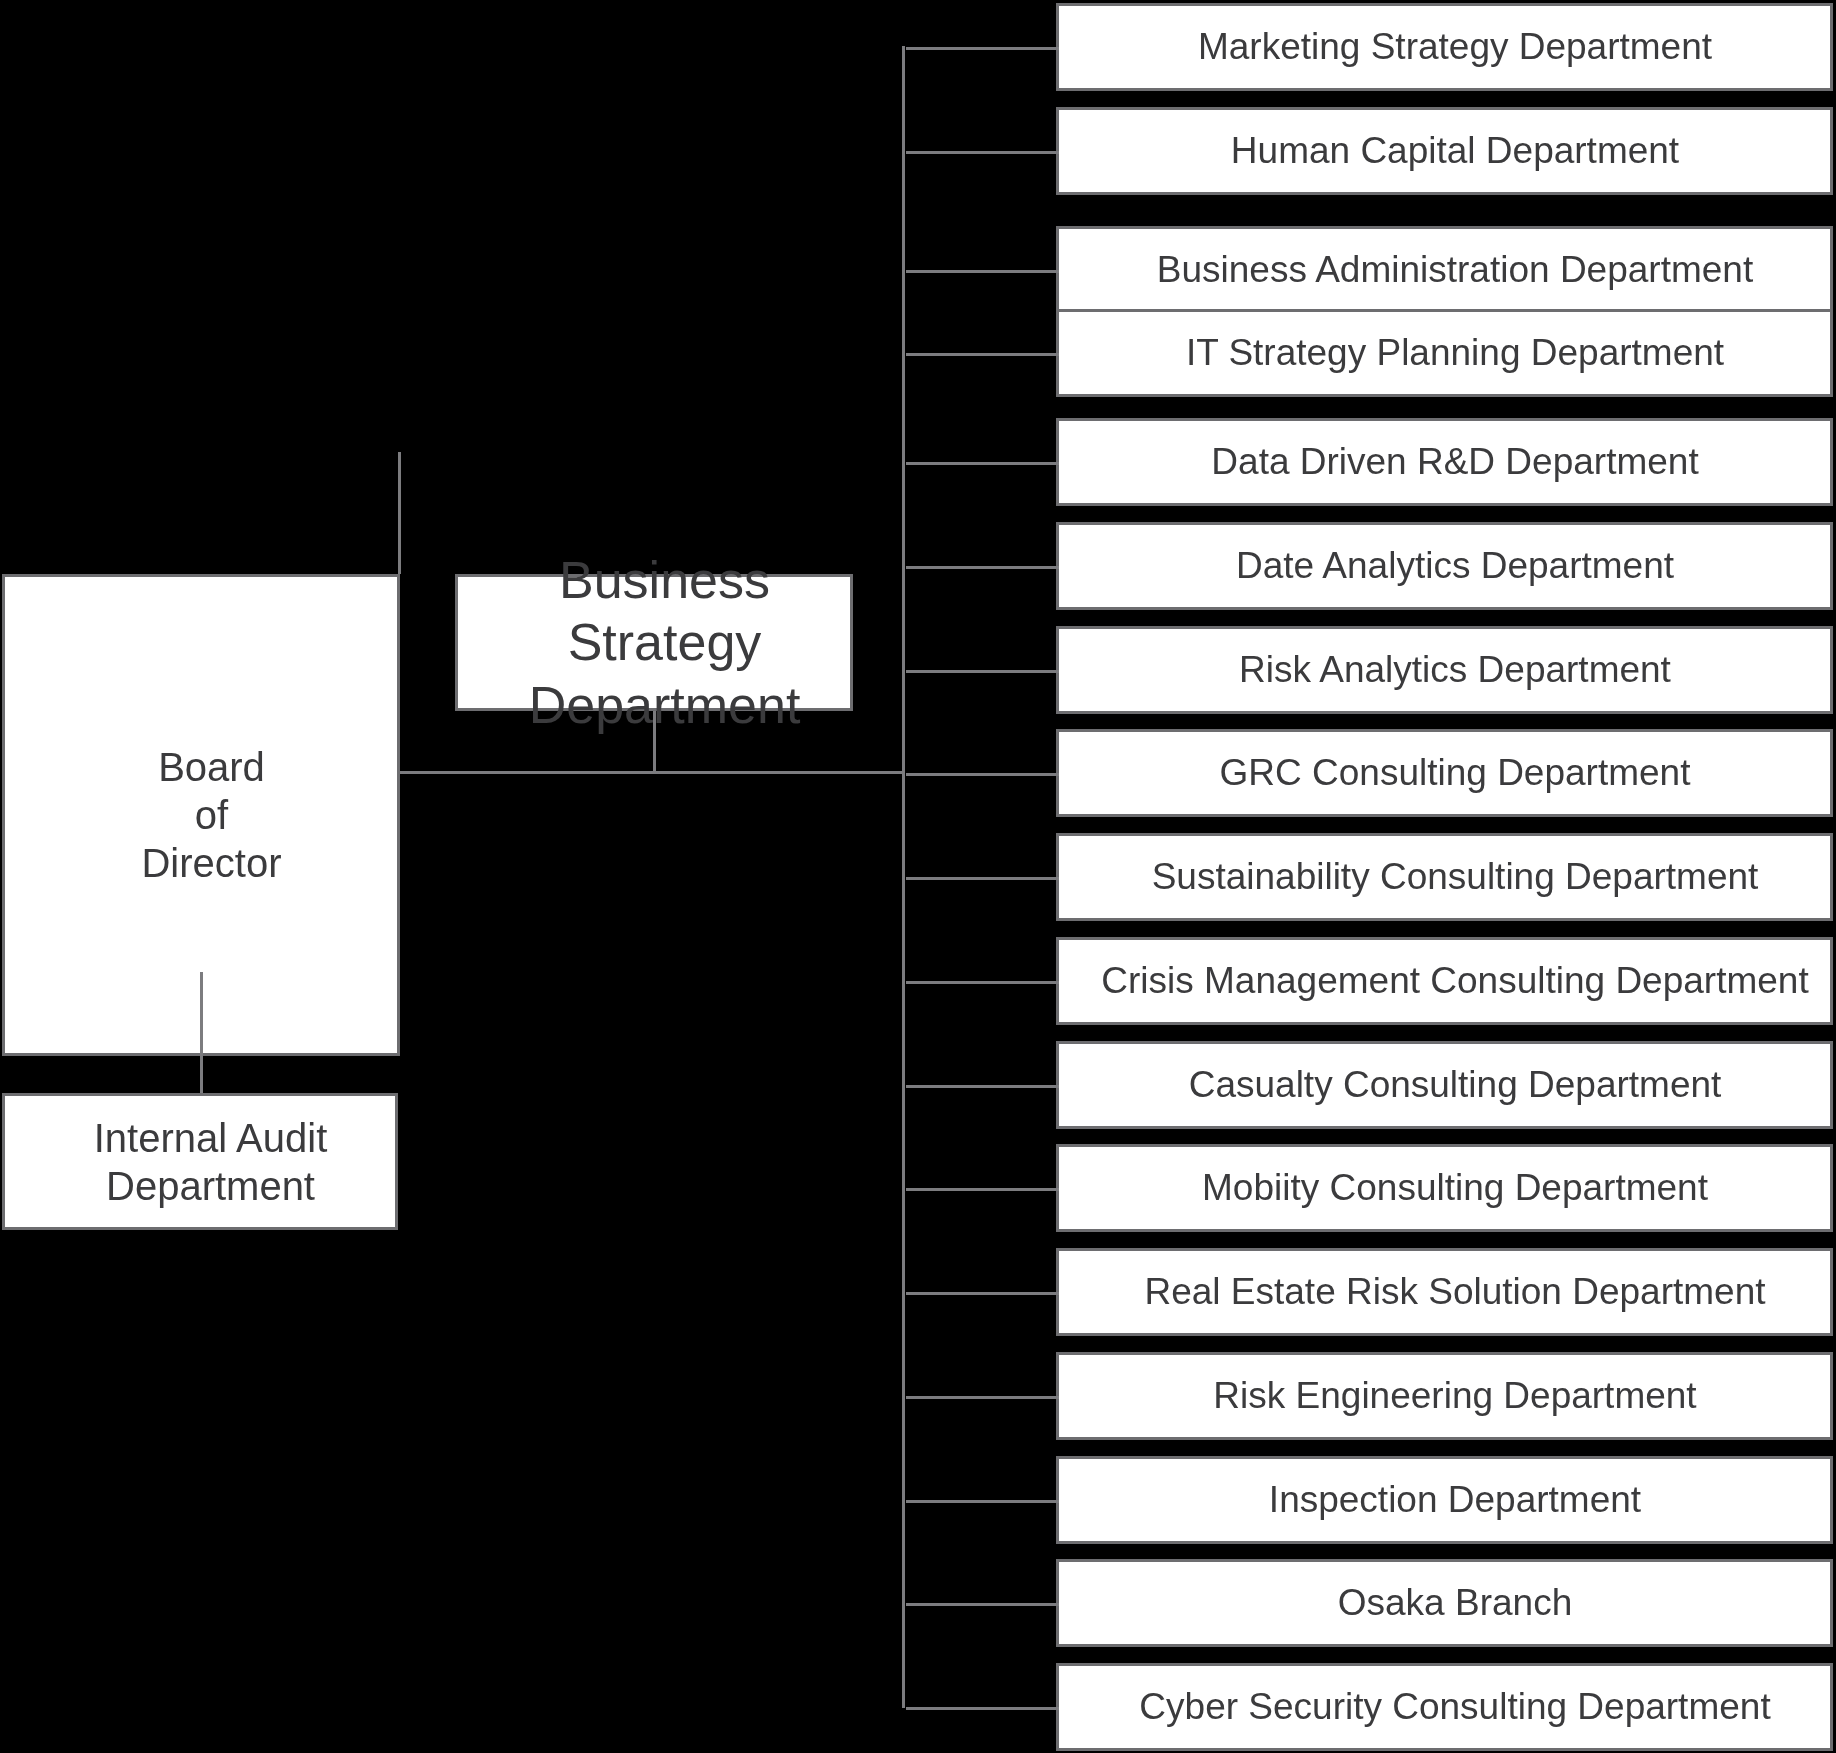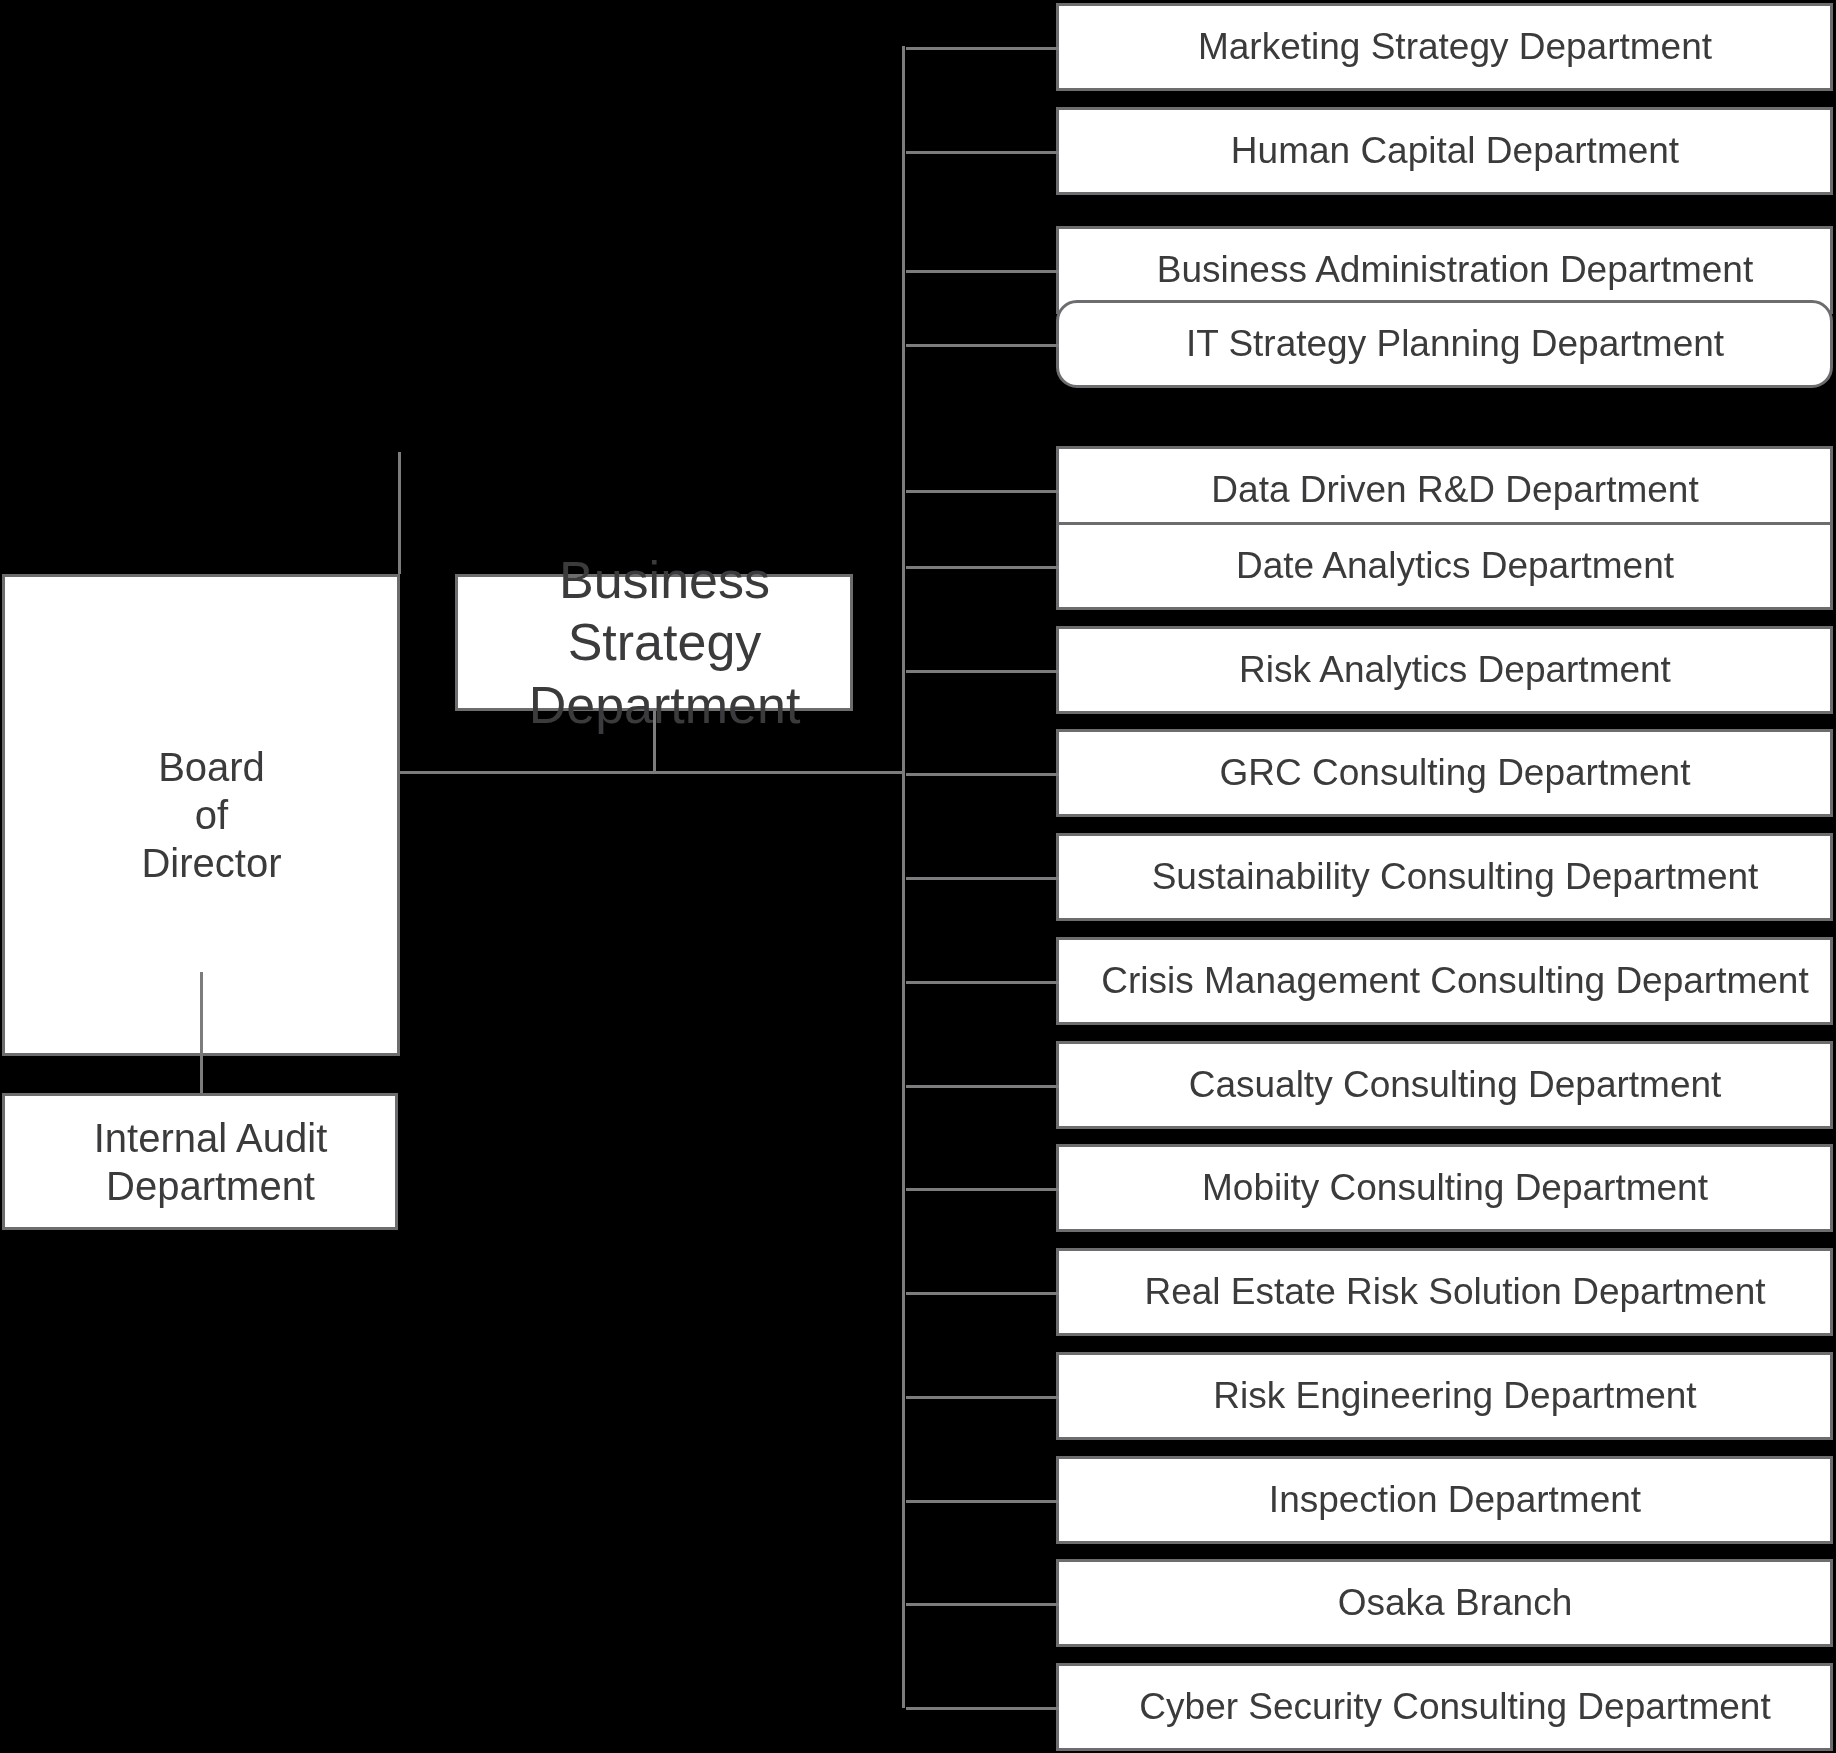--- a/index.html
+++ b/index.html
@@ -77,22 +77,22 @@
   <div class="line" style="left:653px; top:711px; width:3px; height:61px;"></div>
 
   <div class="line" style="left:400px; top:771px; width:505px; height:3px;"></div>
 
   <div class="line" style="left:902px; top:46px; width:3px; height:1662px;"></div>
 
   <div class="dept-wrap" id="departments">
       <div class="box dept" style="top: 3px;">Marketing Strategy Department<div class="branch"></div></div>
       <div class="box dept" style="top: 107px;">Human Capital Department<div class="branch"></div></div>
       <div class="box dept" style="top: 226px;">Business Administration Department<div class="branch"></div></div>
-      <div class="box dept" style="top: 300px; border-radius: 21px;">IT Strategy Planning Department<div class="branch"></div></div>
-      <div class="box dept" style="top: 418px; margin-top: 28px;">Data Driven R&amp;D Department<div class="branch"></div></div>
+      <div class="box dept" style="top: 309px;">IT Strategy Planning Department<div class="branch"></div></div>
+      <div class="box dept" style="top: 418px;">Data Driven R&amp;D Department<div class="branch"></div></div>
       <div class="box dept" style="top: 522px;">Date Analytics Department<div class="branch"></div></div>
       <div class="box dept" style="top: 626px;">Risk Analytics Department<div class="branch"></div></div>
       <div class="box dept" style="top: 729px;">GRC Consulting Department<div class="branch"></div></div>
       <div class="box dept" style="top: 833px;">Sustainability Consulting Department<div class="branch"></div></div>
       <div class="box dept" style="top: 937px;">Crisis Management Consulting Department<div class="branch"></div></div>
       <div class="box dept" style="top: 1041px;">Casualty Consulting Department<div class="branch"></div></div>
       <div class="box dept" style="top: 1144px;">Mobiity Consulting Department<div class="branch"></div></div>
       <div class="box dept" style="top: 1248px;">Real Estate Risk Solution Department<div class="branch"></div></div>
       <div class="box dept" style="top: 1352px;">Risk Engineering Department<div class="branch"></div></div>
       <div class="box dept" style="top: 1456px;">Inspection Department<div class="branch"></div></div>

